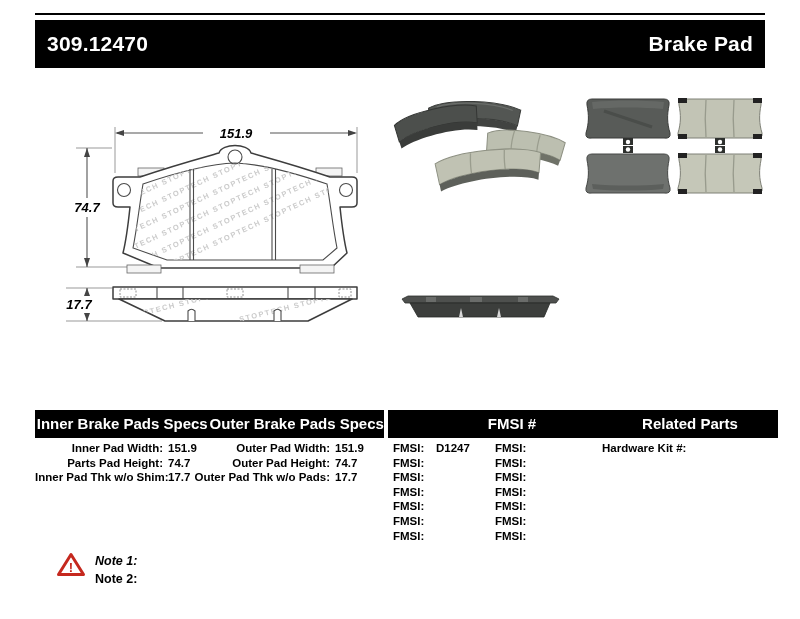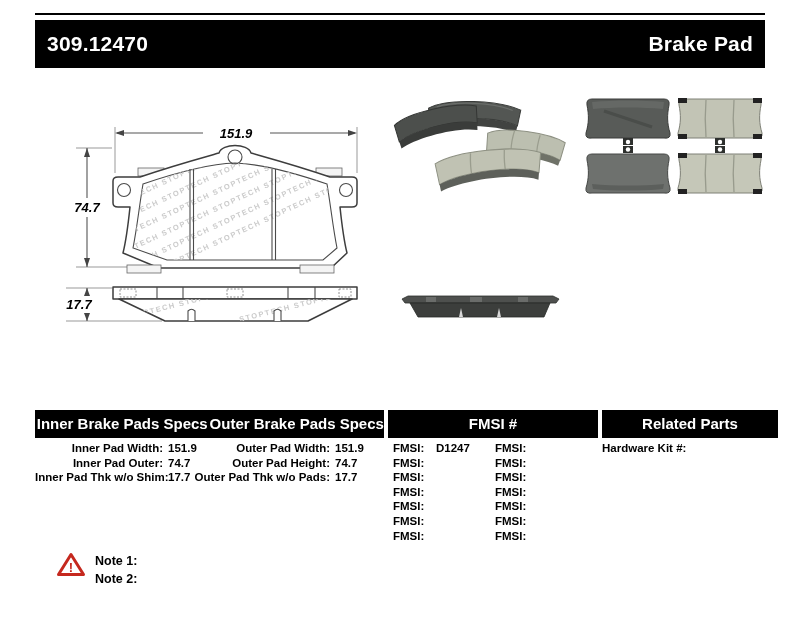--- a/index.html
+++ b/index.html
@@ -18,40 +18,40 @@
     font-size:21px; font-weight:bold; letter-spacing:0.2px;
   }
 
   
   .thead {
     background:#000; color:#fff; height:28px; line-height:28px;
     font-size:15px; font-weight:bold; text-align:center;
   }
   .bar-specs { left:35px; top:410px; width:349px; display:flex; }
   .bar-specs > div { flex:1; }
-  .bar-fmsi { left:388px; top:410px; width:210px; }
+  .bar-fmsi { left:388px; top:410px; width:210px;padding-left:19px; }
   .bar-related { left:602px; top:410px; width:176px; }
 
   
   .spec-col { font-size:11.5px; font-weight:bold; color:#000; }
   .spec-row { height:14.6px; line-height:14.6px; white-space:nowrap; }
   .lbl-r { display:inline-block; text-align:right; }
   .inner-col { left:35px; top:441px; }
   .inner-col .lbl-r { width:128px; }
   .outer-col { left:180px; top:441px; }
   .outer-col .lbl-r { width:150px; }
   .fmsi-col1 { left:393px; top:441px; }
   .fmsi-col2 { left:495px; top:441px; }
   .fmsi-lbl { display:inline-block; width:38px; }
   .spec-val { margin-left:5px; }
   .related-col { left:602px; top:441px; }
 
   
   .note-text { font-size:12.5px; font-weight:bold; color:#000; height:18px; line-height:18px; }
-  .note1 { left:95px; top:552px; }
+  .note1 { left:95px; top:552px;font-style:italic; }
   .note2 { left:95px; top:570px; }
   .warn { left:56px; top:552px; width:30px; height:26px; }
 
   
   svg { display:block; }
   svg text { font-family:"Liberation Sans", sans-serif; }
   .dim { font-size:13px; font-weight:bold; font-style:italic; fill:#000; }
   .outline { fill:#ffffff; stroke:#3d3d3d; stroke-width:1.5; stroke-linejoin:round; }
   .inner-line { fill:none; stroke:#4a4a4a; stroke-width:1.1; }
   .extline { stroke:#999; stroke-width:1; }
@@ -233,21 +233,21 @@
 
   <div class="abs thead bar-specs">
     <div>Inner Brake Pads Specs</div>
     <div>Outer Brake Pads Specs</div>
   </div>
   <div class="abs thead bar-fmsi">FMSI #</div>
   <div class="abs thead bar-related">Related Parts</div>
 
   <div class="abs spec-col inner-col">
     <div class="spec-row"><span class="lbl-r">Inner Pad Width:</span><span class="spec-val">151.9</span></div>
-    <div class="spec-row"><span class="lbl-r">Inner Pad Outer:</span><span class="spec-val">74.7</span></div>
+    <div class="spec-row"><span class="lbl-r">Parts Pad Height:</span><span class="spec-val">74.7</span></div>
     <div class="spec-row"><span class="lbl-r">Inner Pad Thk w/o Shim:</span><span class="spec-val">17.7</span></div>
   </div>
 
   <div class="abs spec-col outer-col">
     <div class="spec-row"><span class="lbl-r">Outer Pad Width:</span><span class="spec-val">151.9</span></div>
     <div class="spec-row"><span class="lbl-r">Outer Pad Height:</span><span class="spec-val">74.7</span></div>
     <div class="spec-row"><span class="lbl-r">Outer Pad Thk w/o Pads:</span><span class="spec-val">17.7</span></div>
   </div>
 
   <div class="abs spec-col fmsi-col1">

